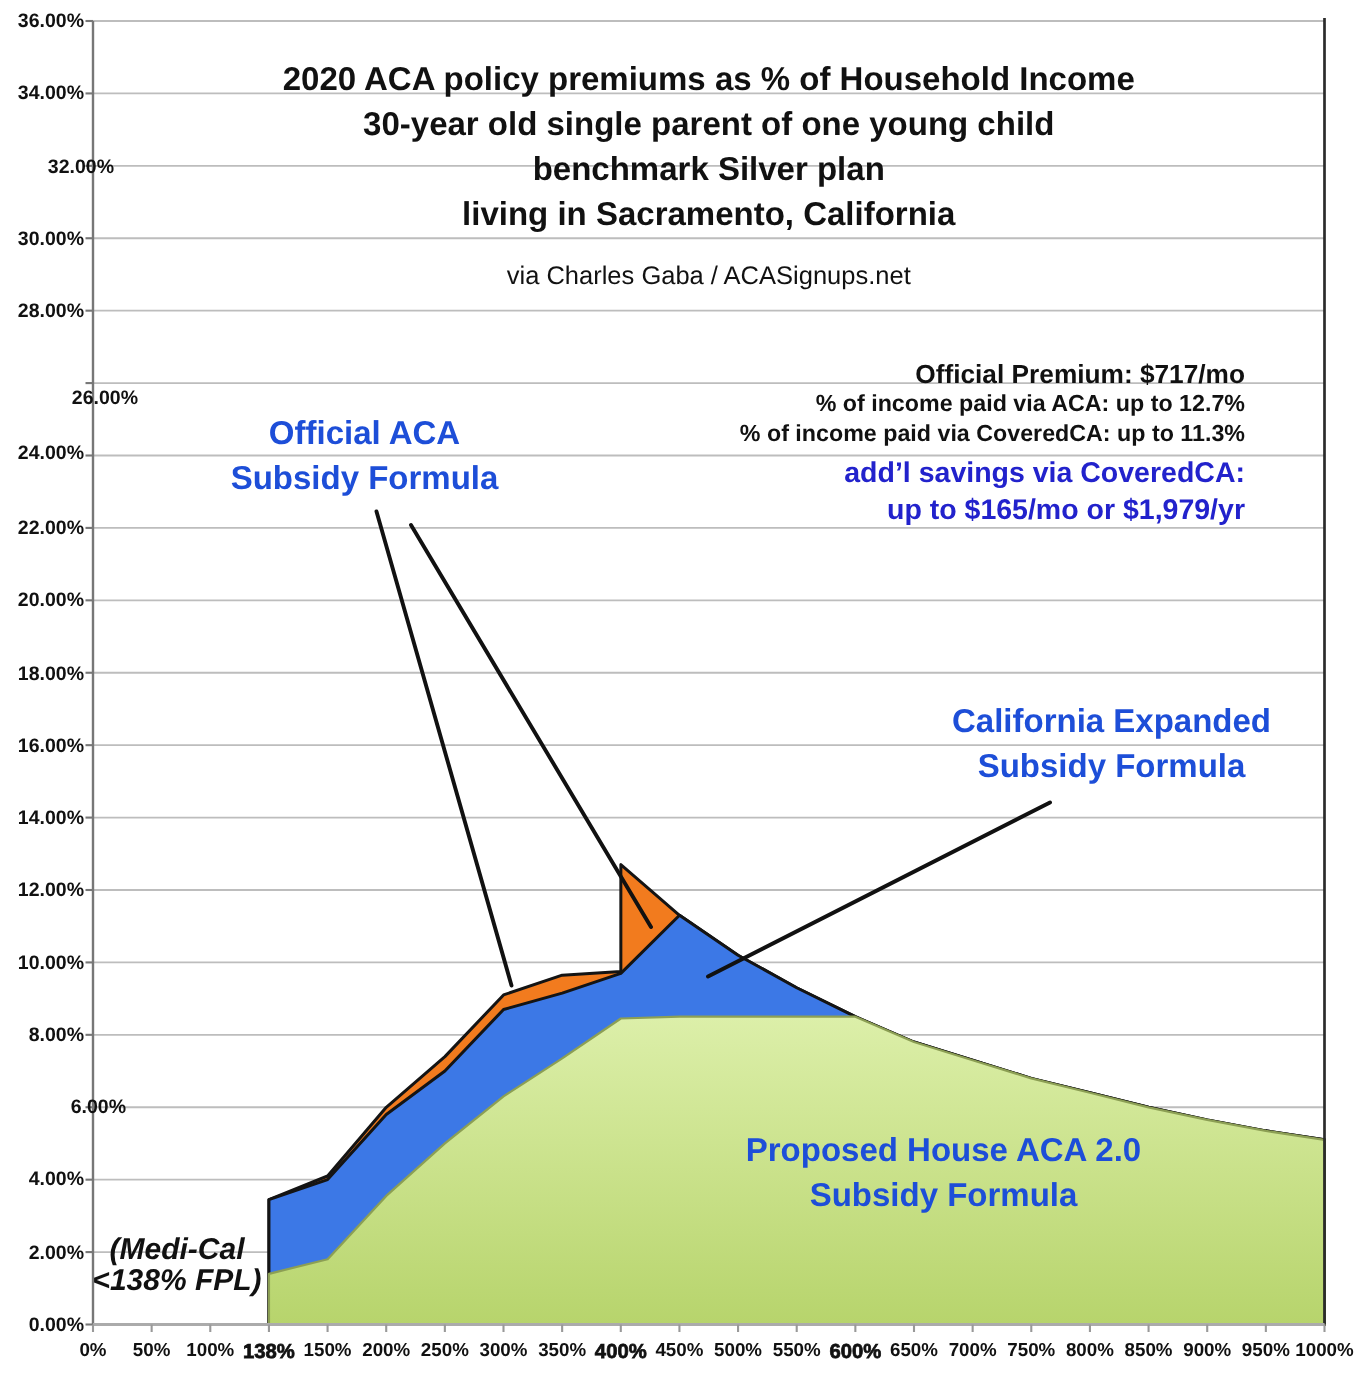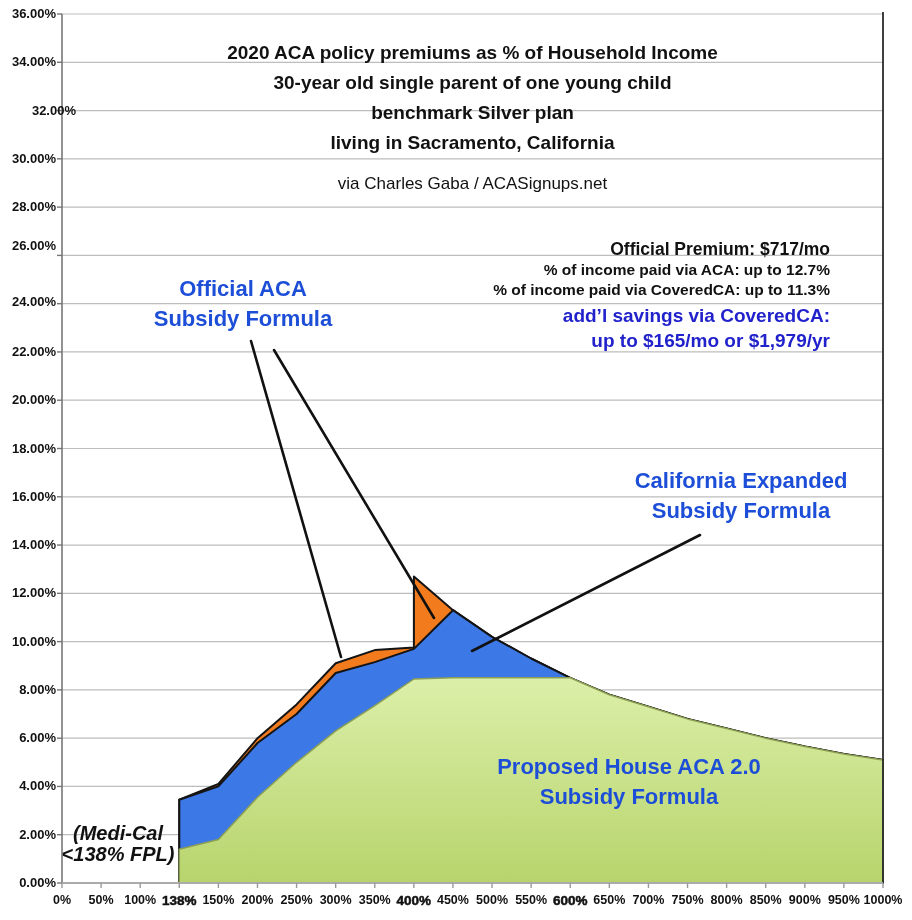--- a/index.html
+++ b/index.html
@@ -1,20 +1,20 @@
 <!DOCTYPE html>
 <html><head>
 <meta charset="utf-8">
 <style>
   html,body{margin:0;padding:0;background:#ffffff;}
   body{font-family:"Liberation Sans",sans-serif;}
   .stage{position:relative;width:912px;height:920px;background:#ffffff;overflow:hidden;}
   svg{position:absolute;left:0;top:0;}
   .title-block{position:absolute;left:62px;top:38px;width:821px;text-align:center;color:#111;}
-  .title-block .t{font-size:19px;line-height:30px;font-weight:700;}
+  .title-block .t{font-size:22px;line-height:30px;font-weight:700;}
   .title-block .src{margin-top:16px;font-size:17px;line-height:20px;font-weight:400;}
   .anno{position:absolute;right:82px;top:239px;text-align:right;color:#111;white-space:nowrap;}
   .anno .a1{font-size:17.5px;line-height:21px;font-weight:700;}
   .anno .a2{font-size:15.5px;line-height:20px;font-weight:700;}
   .anno .a3{font-size:19px;line-height:25px;font-weight:700;}
   .anno .a3.first{margin-top:3px;}
   .arealabel{position:absolute;text-align:center;font-weight:700;font-size:22px;line-height:30px;color:#1d4ed8;}
   #lab-official{left:103px;top:274px;width:280px;}
   #lab-ca{left:581px;top:466px;width:320px;}
   #lab-house{left:449px;top:752px;width:360px;}
@@ -141,31 +141,31 @@
     <div>(Medi-Cal</div>
     <div>&lt;138% FPL)</div>
   </div>
 
   <div id="ylabels">
       <div class="ylab" style="top: 6px;">36.00%</div>
       <div class="ylab" style="top: 54.2778px;">34.00%</div>
       <div class="ylab" style="top: 102.556px; margin-left: 20px;">32.00%</div>
       <div class="ylab" style="top: 150.833px;">30.00%</div>
       <div class="ylab" style="top: 199.111px;">28.00%</div>
-      <div class="ylab" style="top: 238px;">26.00%</div>
+      <div class="ylab" style="top: 257px; margin-left: 36px;">26.00%</div>
       <div class="ylab" style="top: 294px;">24.00%</div>
       <div class="ylab" style="top: 343.944px;">22.00%</div>
       <div class="ylab" style="top: 392.222px;">20.00%</div>
       <div class="ylab" style="top: 440.5px;">18.00%</div>
       <div class="ylab" style="top: 488.778px;">16.00%</div>
       <div class="ylab" style="top: 537.056px;">14.00%</div>
       <div class="ylab" style="top: 585.333px;">12.00%</div>
       <div class="ylab" style="top: 633.611px;">10.00%</div>
       <div class="ylab" style="top: 681.889px;">8.00%</div>
-      <div class="ylab" style="top: 730.167px;">6.00%</div>
+      <div class="ylab" style="top: 730.167px; padding-left: 28px;">6.00%</div>
       <div class="ylab" style="top: 778.444px;">4.00%</div>
       <div class="ylab" style="top: 826.722px;">2.00%</div>
       <div class="ylab" style="top: 875px;">0.00%</div>
     </div>
   <div id="xlabels">
       <div class="xlab" style="left: 62px;">0%</div>
       <div class="xlab" style="left: 101.095px;">50%</div>
       <div class="xlab" style="left: 140.19px;">100%</div>
       <div class="xlab em" style="left: 179.286px;">138%</div>
       <div class="xlab" style="left: 218.381px;">150%</div>

